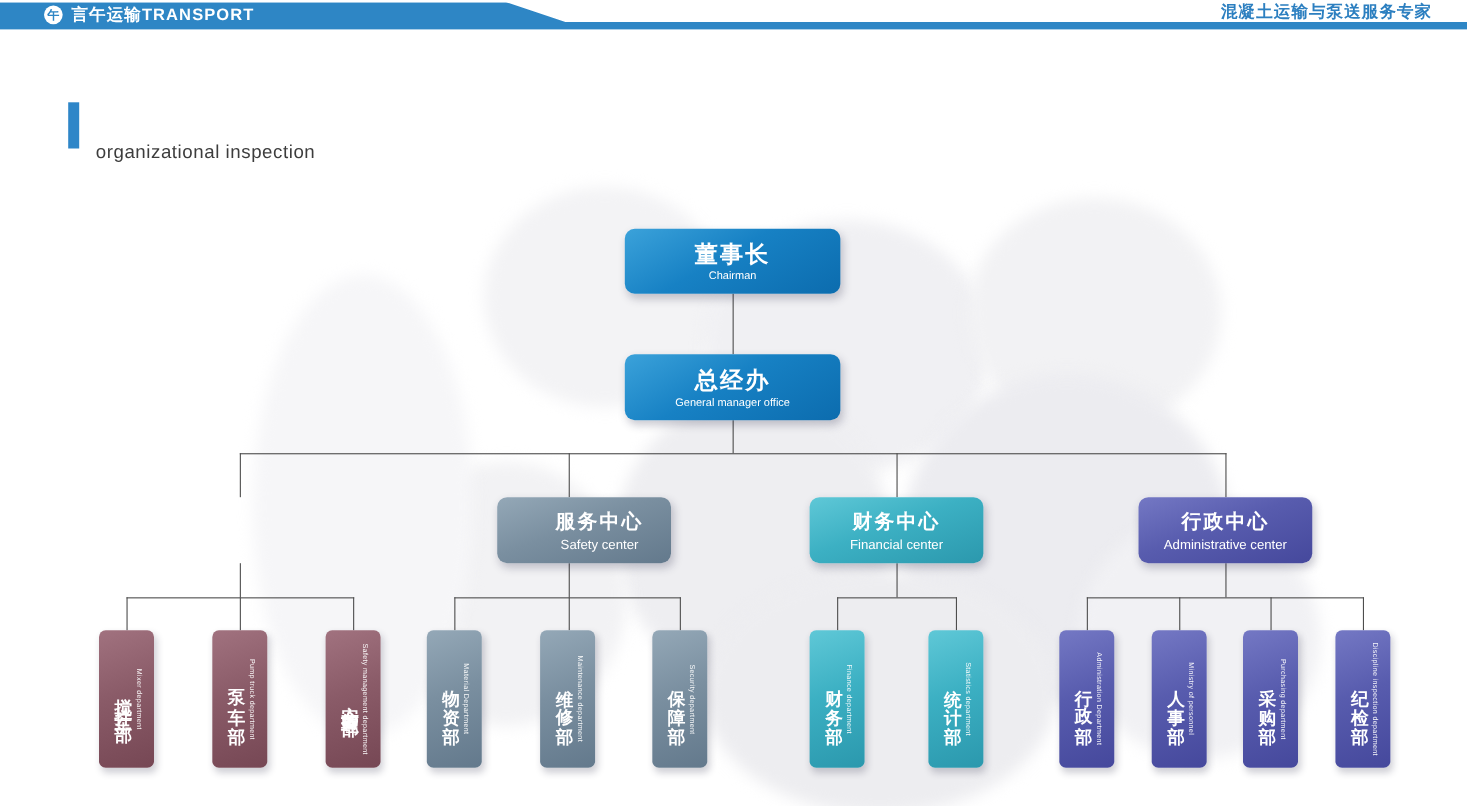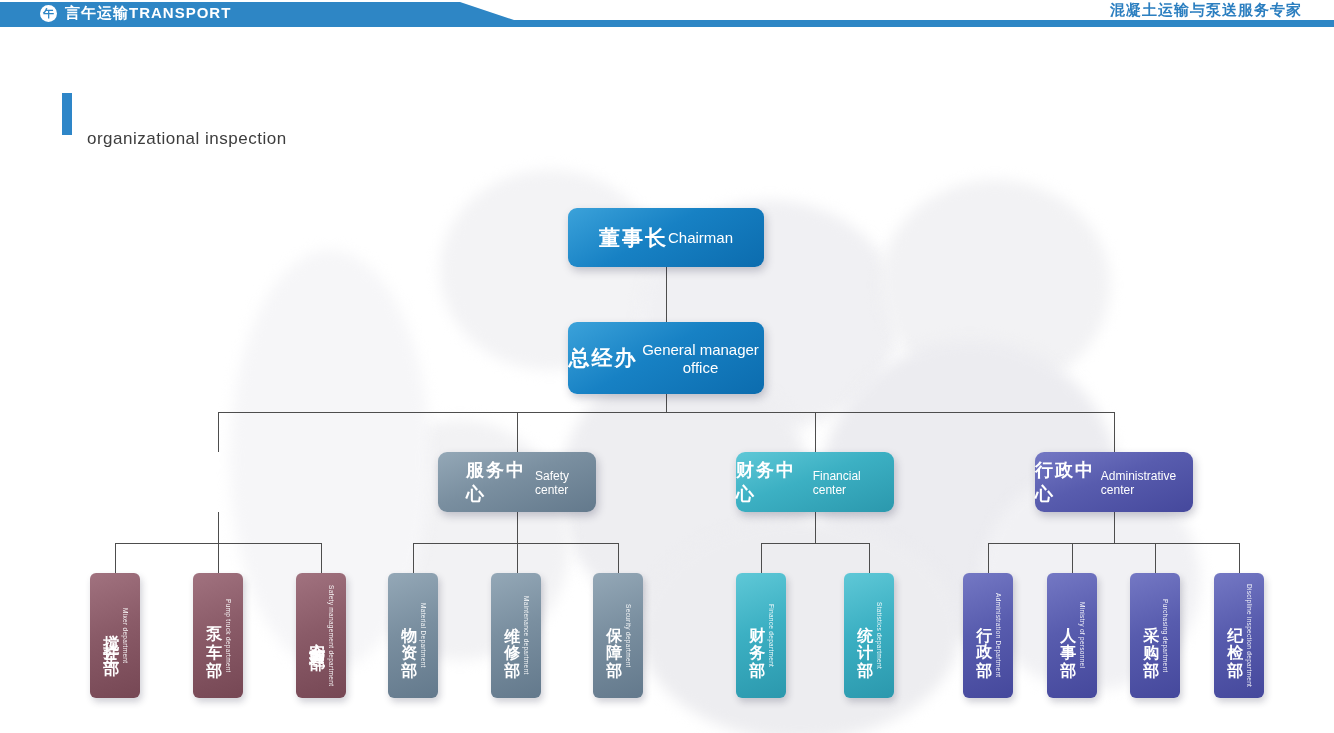--- a/index.html
+++ b/index.html
@@ -62,33 +62,33 @@
 
   .dl { top:543px; width:1px; height:30px; }
   .d-115{left:115px}.d-218{left:218px}.d-321{left:321px}
   .d-413{left:413px}.d-517{left:517px}.d-618{left:618px}
   .d-761{left:761px}.d-869{left:869px}
   .d-988{left:988px}.d-1072{left:1072px}.d-1155{left:1155px}.d-1239{left:1239px}
 
   
   .node {
     position:absolute; z-index:2; border-radius:9px; color:#fff;
-    display:flex; flex-direction:row; align-items:center; justify-content:center;
+    display:flex; flex-direction:column; align-items:center; justify-content:center;
     box-shadow:2px 4px 8px rgba(40,40,70,0.25);
   }
   .blue   { background:linear-gradient(150deg,#3ba2da 0%,#1781c4 45%,#0c6cae 100%); }
   .chairman { left:568px; top:208px; width:196px; height:59px; }
-  .gm       { left:568px; top:322px; width:196px; height:72px; }
+  .gm       { left:568px; top:322px; width:196px; height:60px; }
   .zh-lg { font-size:21px; font-weight:bold; letter-spacing:2px; }
-  .en-sm { font-size:15px; line-height:1.15; text-align:center; margin-top:1px; }
+  .en-sm { font-size:10px; line-height:1.15; text-align:center; margin-top:1px; }
   .gm .en-sm { width:126px; }
 
   .center { top:452px; width:158px; height:60px; }
   .c0 { left:139px; }
-  .c1 { left:438px;padding-left:28px; }
+  .c1 { left:452px;padding-left:28px; }
   .c2 { left:736px; }
   .c3 { left:1035px; }
   .zh-md { font-size:18px; font-weight:bold; letter-spacing:2px; }
   .en-xs { font-size:12px; margin-top:2px; }
 
   .c-mauve  { background:linear-gradient(160deg,#a1727f 0%,#8a5b68 45%,#764754 100%); }
   .c-steel  { background:linear-gradient(160deg,#94a8b7 0%,#7a8fa0 45%,#63798c 100%); }
   .c-teal   { background:linear-gradient(160deg,#5fc8d7 0%,#3cb0c3 45%,#2b98ad 100%); }
   .c-purple { background:linear-gradient(160deg,#7478c4 0%,#585cae 45%,#45489c 100%); }
 

